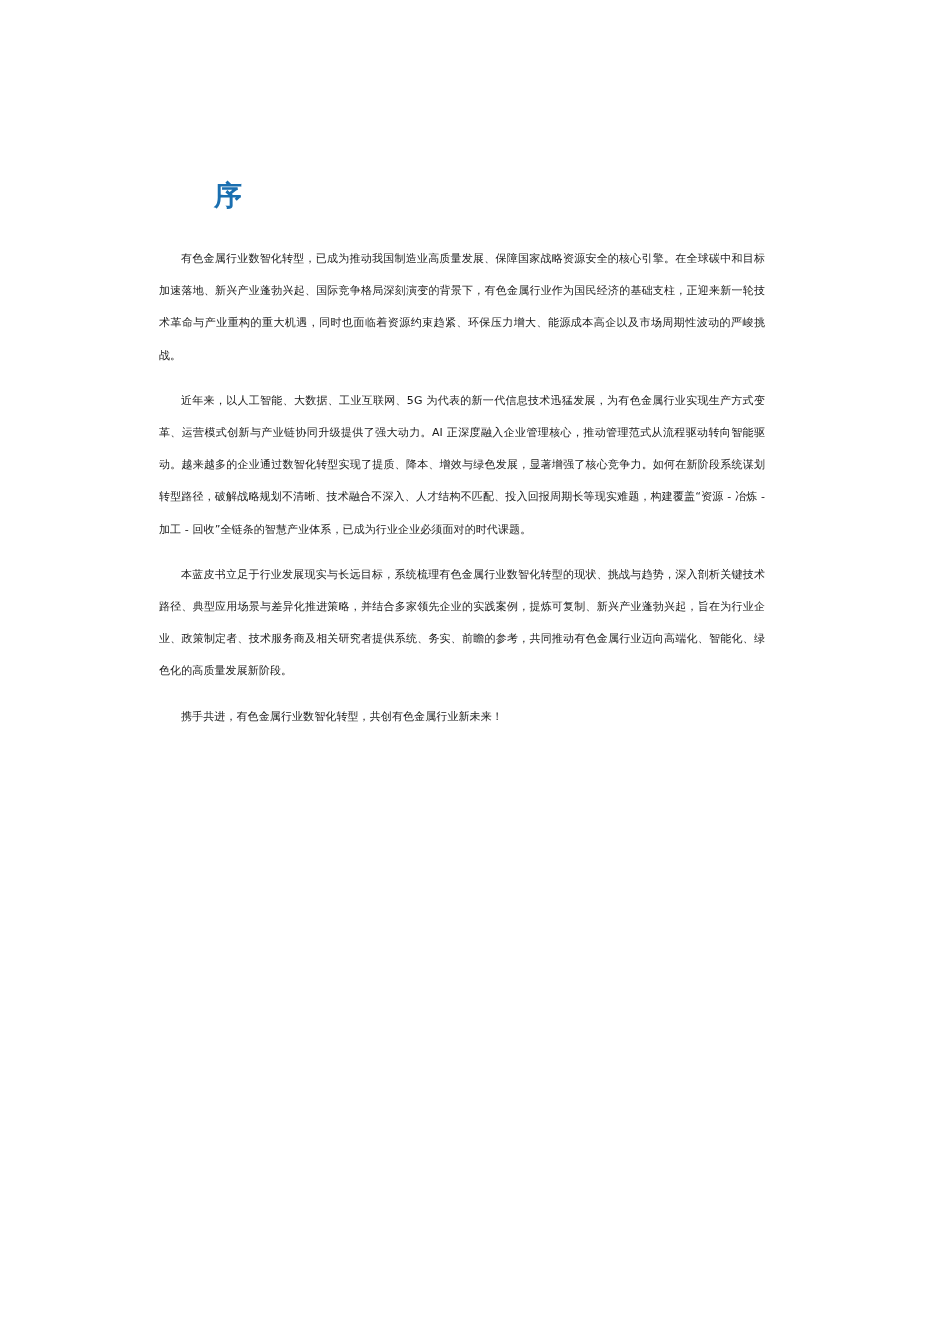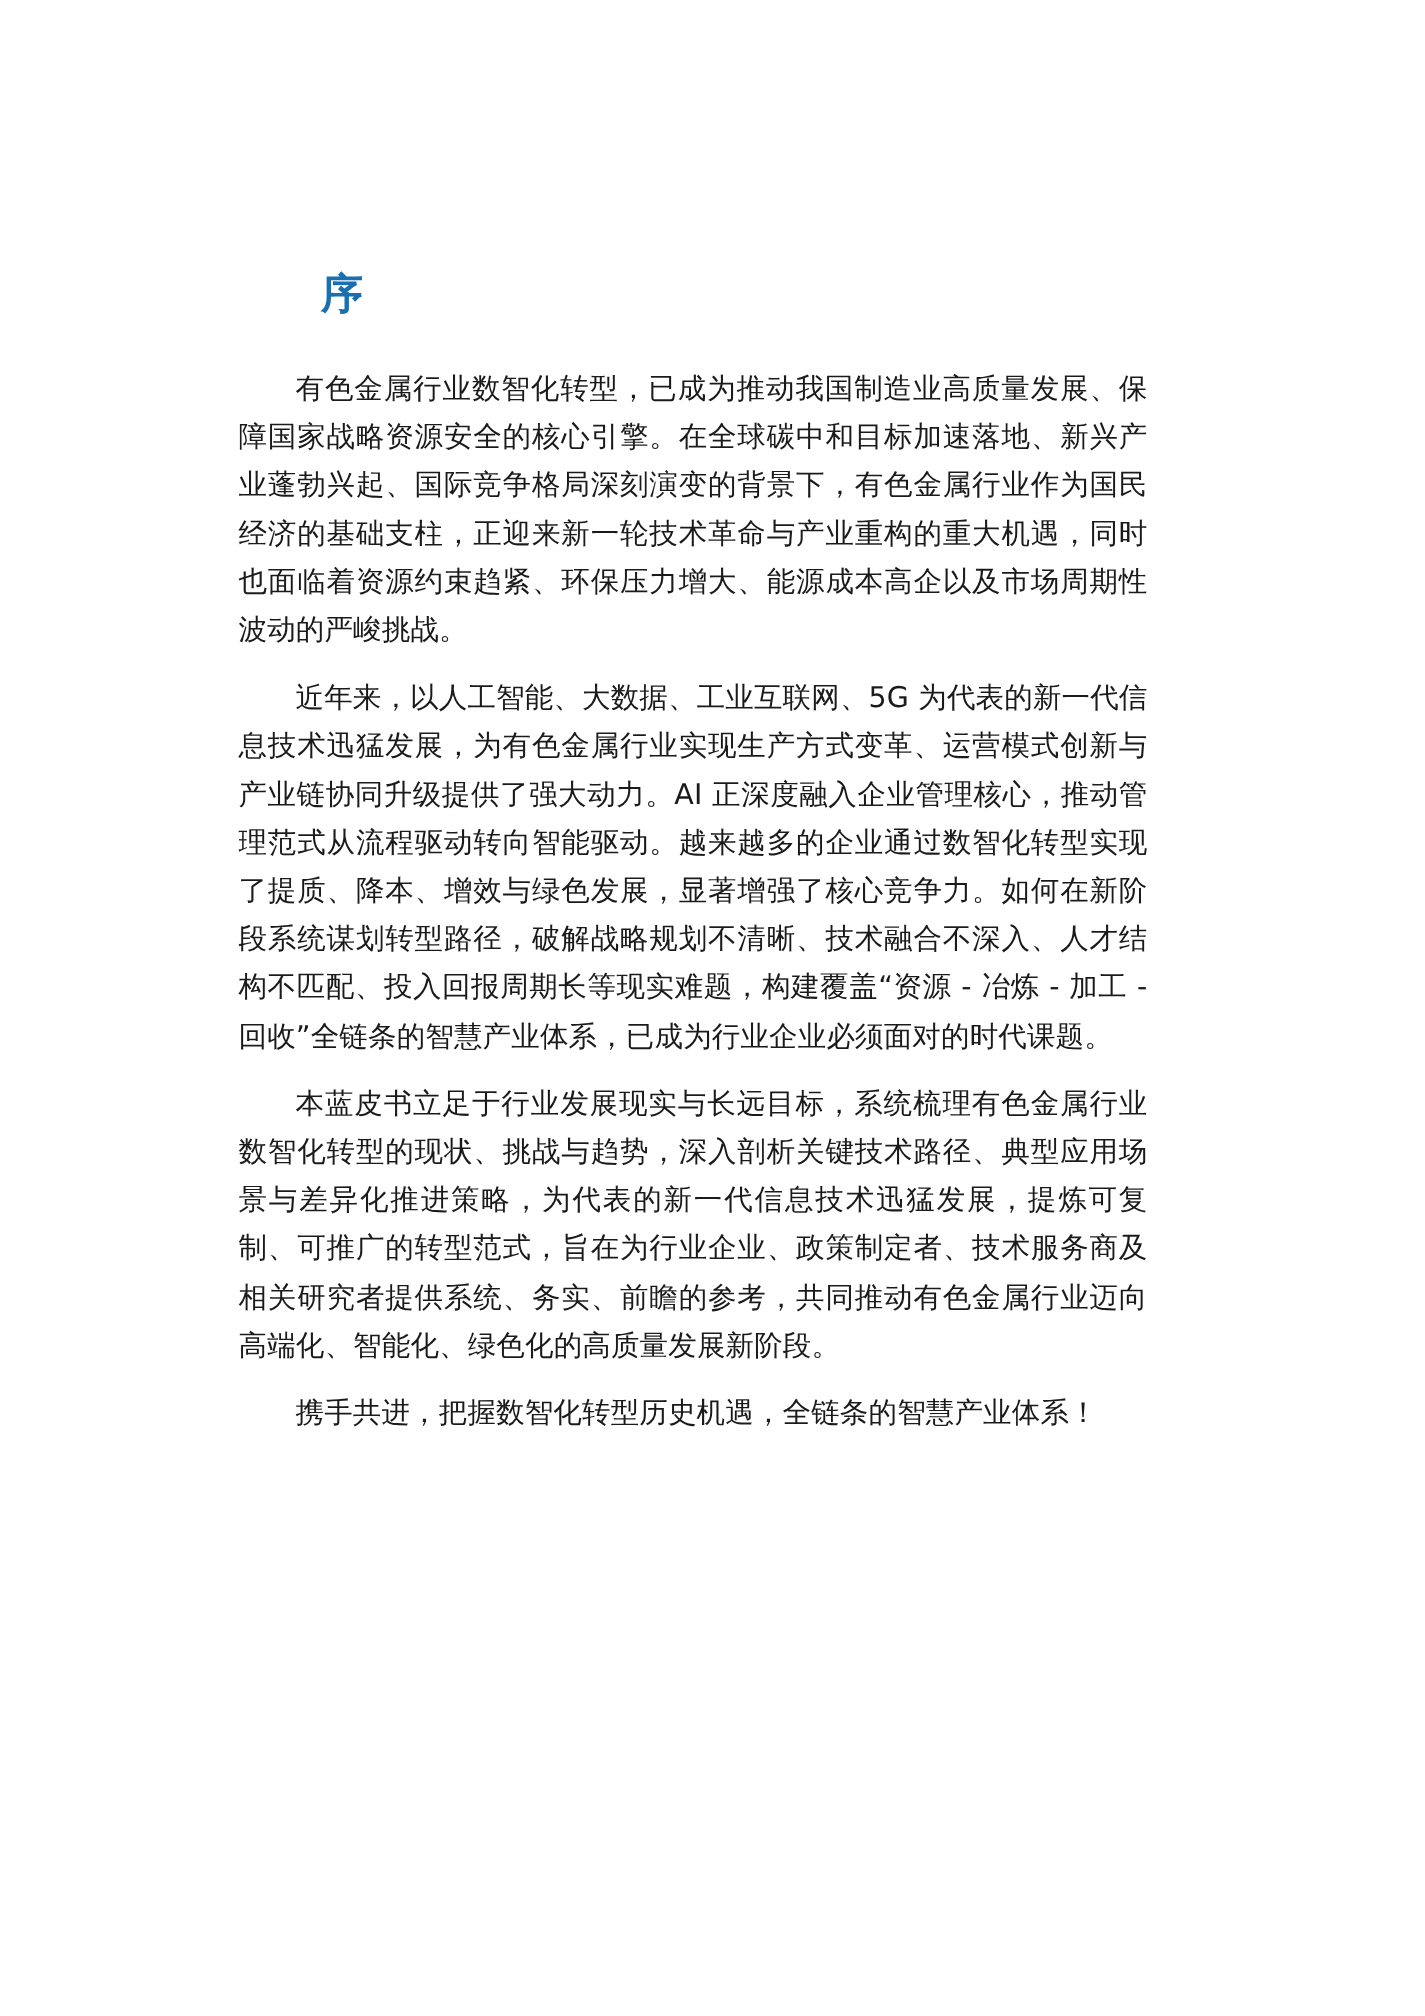--- a/index.html
+++ b/index.html
@@ -33,35 +33,35 @@
       margin: 0;
     }
     .content {
       position: absolute;
       left: 159px;
       top: 243px;
       width: 606px;
     }
     .para {
       margin: 0 0 13px 0;
-      font-size: 19px;
+      font-size: 11px;
       line-height: 32.2px;
       text-indent: 2em;
       text-align: justify;
       text-justify: inter-character;
       letter-spacing: 0.1px;
     }
     .para.short {
       margin-bottom: 13px;
     }
   </style>
 </head>
 <body>
 
 <div class="page">
   <h1 class="title" style="color: rgb(26, 111, 176);">序</h1>
   <div class="content">
     <p class="para">有色金属行业数智化转型，已成为推动我国制造业高质量发展、保障国家战略资源安全的核心引擎。在全球碳中和目标加速落地、新兴产业蓬勃兴起、国际竞争格局深刻演变的背景下，有色金属行业作为国民经济的基础支柱，正迎来新一轮技术革命与产业重构的重大机遇，同时也面临着资源约束趋紧、环保压力增大、能源成本高企以及市场周期性波动的严峻挑战。</p>
     <p class="para">近年来，以人工智能、大数据、工业互联网、5G 为代表的新一代信息技术迅猛发展，为有色金属行业实现生产方式变革、运营模式创新与产业链协同升级提供了强大动力。AI 正深度融入企业管理核心，推动管理范式从流程驱动转向智能驱动。越来越多的企业通过数智化转型实现了提质、降本、增效与绿色发展，显著增强了核心竞争力。如何在新阶段系统谋划转型路径，破解战略规划不清晰、技术融合不深入、人才结构不匹配、投入回报周期长等现实难题，构建覆盖“资源 - 冶炼 - 加工 - 回收”全链条的智慧产业体系，已成为行业企业必须面对的时代课题。</p>
-    <p class="para">本蓝皮书立足于行业发展现实与长远目标，系统梳理有色金属行业数智化转型的现状、挑战与趋势，深入剖析关键技术路径、典型应用场景与差异化推进策略，为代表的新一代信息技术迅猛发展，提炼可复制、可推广的转型范式，旨在为行业企业、政策制定者、技术服务商及相关研究者提供系统、务实、前瞻的参考，共同推动有色金属行业迈向高端化、智能化、绿色化的高质量发展新阶段。</p>
-    <p class="para short">携手共进，把握数智化转型历史机遇，全链条的智慧产业体系！</p>
+    <p class="para">本蓝皮书立足于行业发展现实与长远目标，系统梳理有色金属行业数智化转型的现状、挑战与趋势，深入剖析关键技术路径、典型应用场景与差异化推进策略，并结合多家领先企业的实践案例，提炼可复制、新兴产业蓬勃兴起，旨在为行业企业、政策制定者、技术服务商及相关研究者提供系统、务实、前瞻的参考，共同推动有色金属行业迈向高端化、智能化、绿色化的高质量发展新阶段。</p>
+    <p class="para short">携手共进，有色金属行业数智化转型，共创有色金属行业新未来！</p>
   </div>
 </div>
 
 </body></html>

